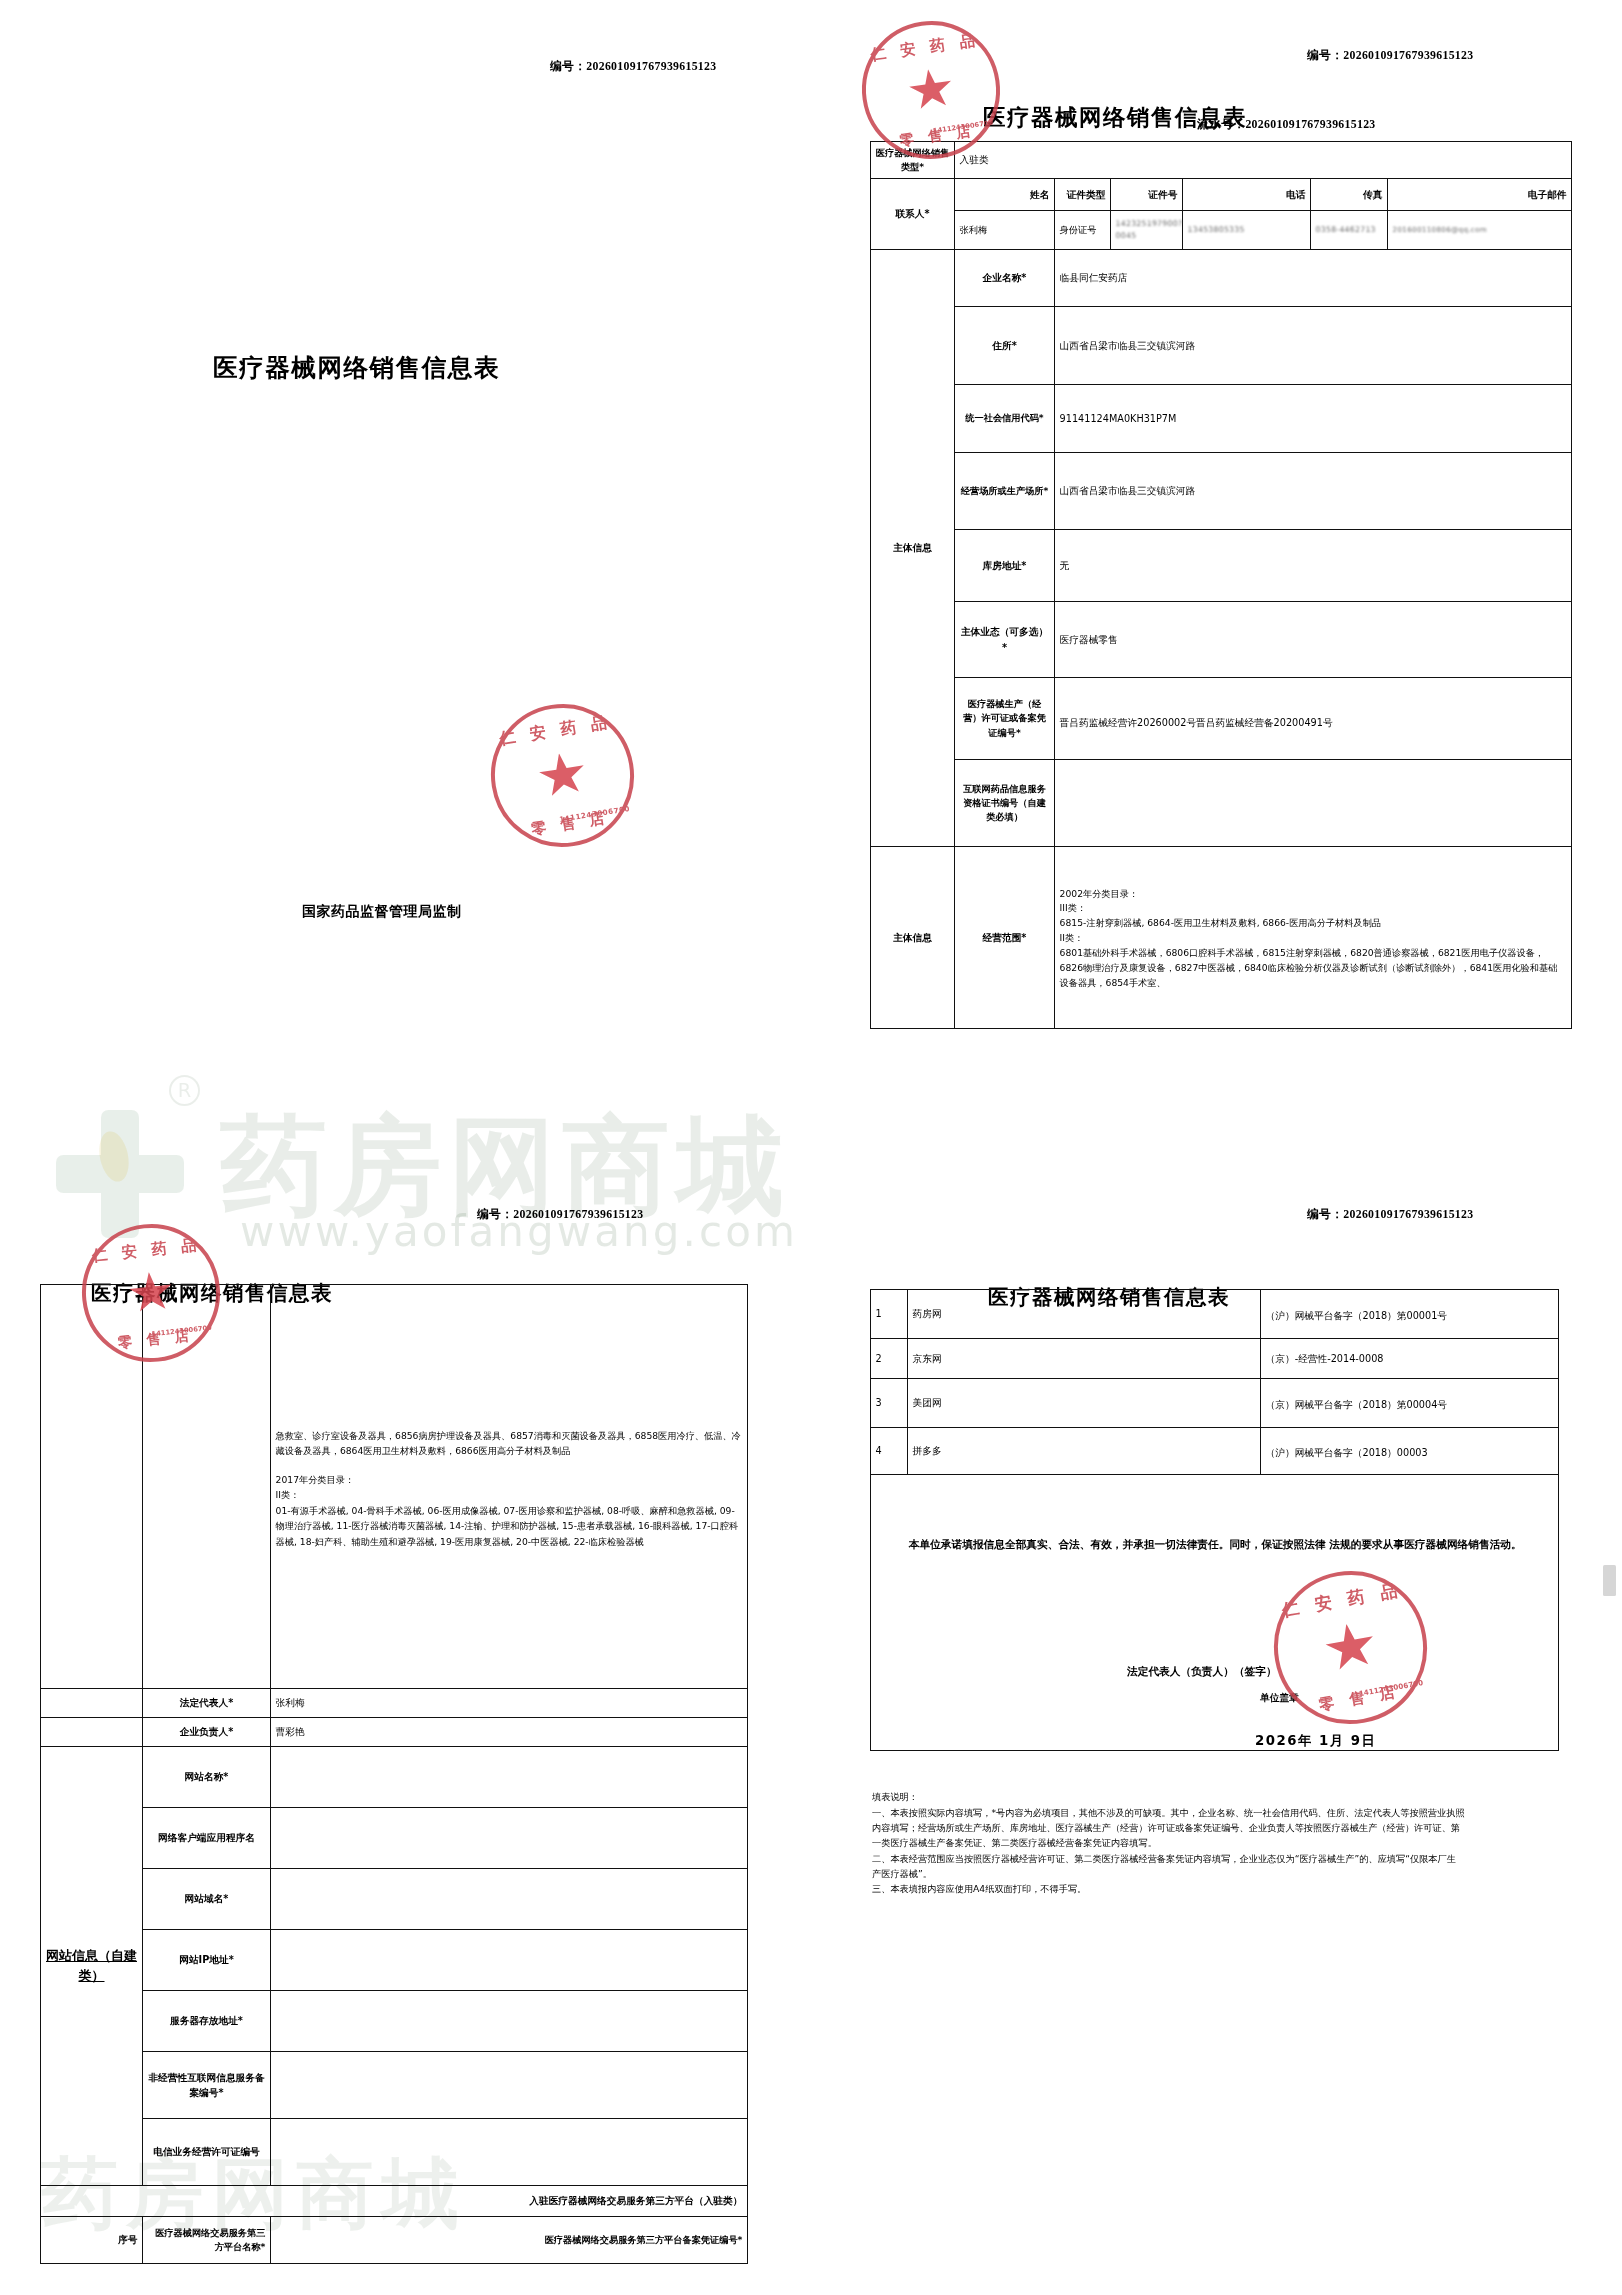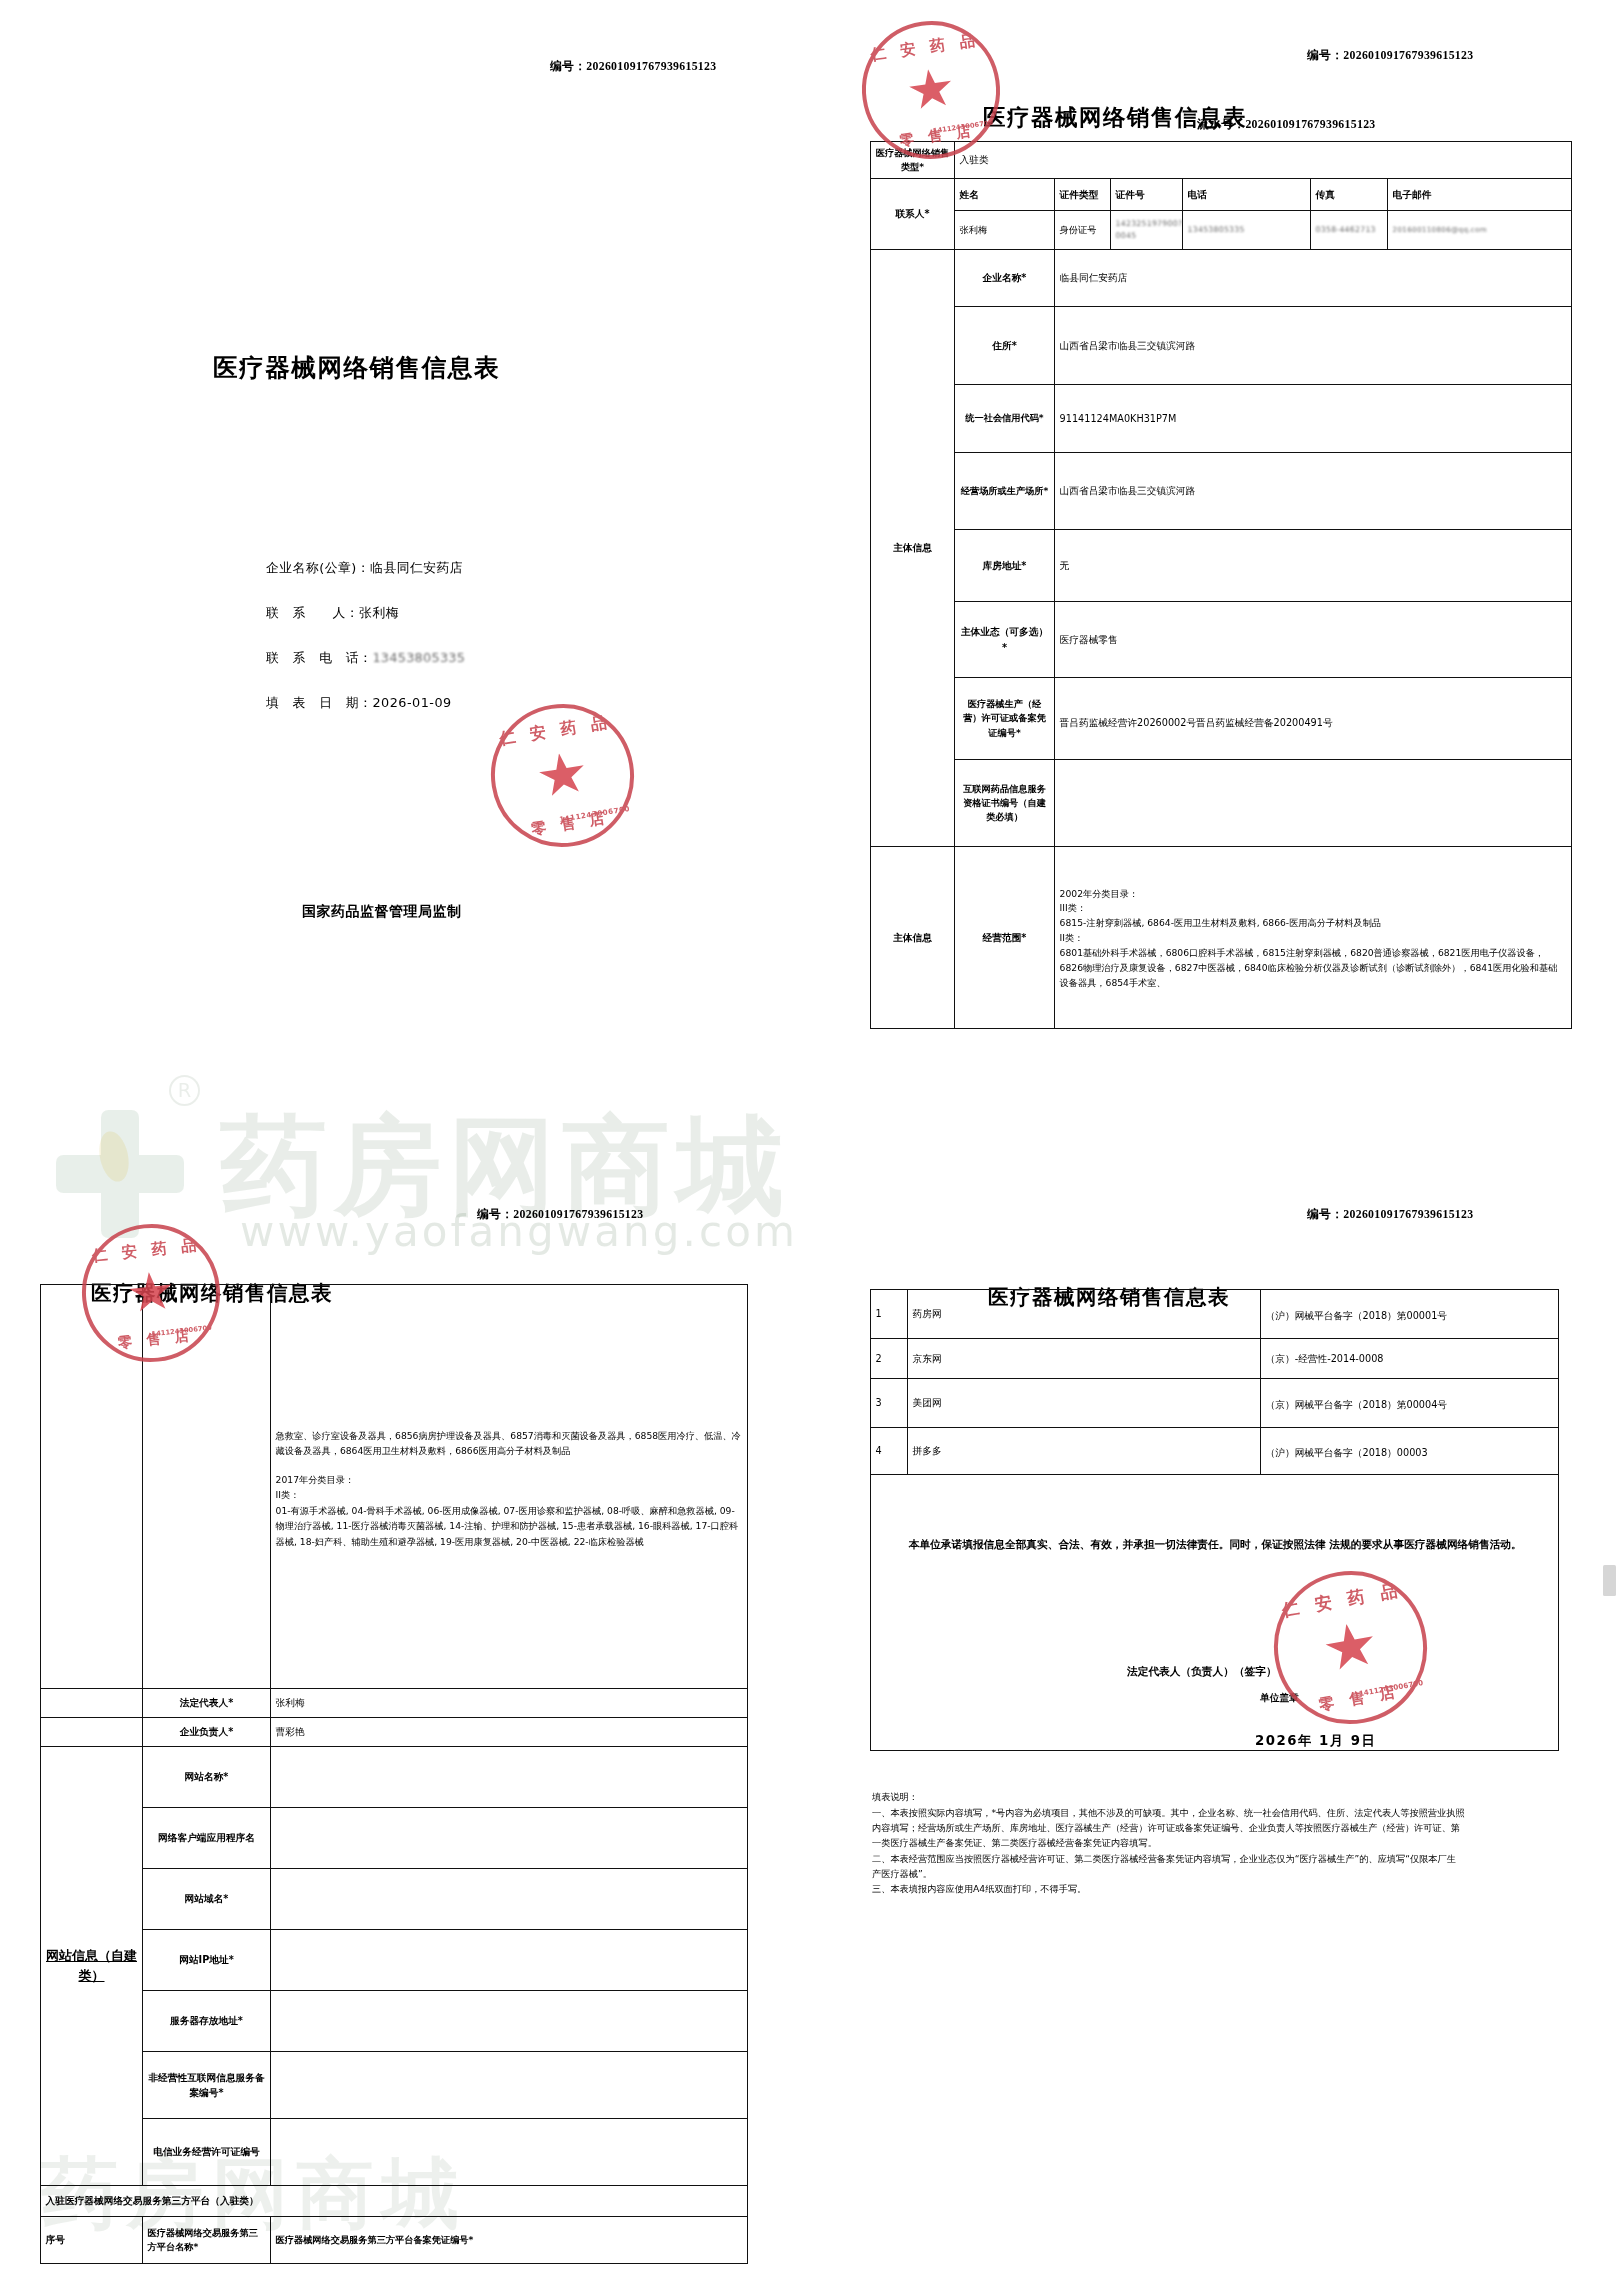--- a/index.html
+++ b/index.html
@@ -107,21 +107,21 @@
     border: 1px solid #111;
     padding: 3.6px 4.6px;
     vertical-align: middle;
     font-family: "DejaVu Sans", sans-serif;
     font-size: 9.7px;
     line-height: 1.55;
     color: #000;
   }
   td.lbl { text-align: center; font-weight: 700; }
   td.val { text-align: left; font-weight: 400; }
-  td.ctr { text-align: left; font-weight: 700; }
+  td.ctr { text-align: right; font-weight: 700; }
   td.val-top { vertical-align: top; }
 
   
   .redact {
     color: #6a6a6a;
     filter: blur(0.8px);
     letter-spacing: 0.3px;
   }
 
   
@@ -212,34 +212,20 @@
 <div class="edge-mark"></div>
 
 <div class="page" style="left:31px; top:31px; width:778px; height:972px;">
 
   <div class="code-line" style="position:absolute; left:519px; top:28px;">
     <span>编号：</span><span class="code-num">202601091767939615123</span>
   </div>
 
   <div class="doc-title" style="position:absolute; left:182px; top:289px; font-size:24.6px;">医疗器械网络销售信息表</div>
 
-  <div style="position:absolute; left:235px; top:529px;">
-    <div class="cover-line">
-      <span>企业名称(公章)：</span><span>临县同仁安药店</span>
-    </div>
-    <div class="cover-line">
-      <span>联　系　　人：</span><span>张利梅</span>
-    </div>
-    <div class="cover-line">
-      <span>联　系　电　话：</span><span class="redact">13453805335</span>
-    </div>
-    <div class="cover-line">
-      <span>填　表　日　期：</span><span>2026-01-09</span>
-    </div>
-  </div>
 
   <div class="seal" style="left:460px; top:673px; width:143px; height:143px; transform: rotate(-9deg);">
     <div class="seal-arc-top" style="font-size:16px; letter-spacing:4.6px;">仁 安 药 品</div>
     <div class="seal-arc-bot" style="font-size:15px; letter-spacing:4.6px;">零 售 店</div>
     <div class="seal-star star" style="width:47px; height:45px;"></div>
     <div class="seal-code" style="right:6.1px; bottom:20.5px; left:auto; transform:none; font-size:7.2px; letter-spacing:0.5px;">1411243006700</div>
   </div>
 
   <div style="position:absolute; left:271px; top:872px; font-family:'DejaVu Sans',sans-serif; font-size:14px; font-weight:700; letter-spacing:0.5px;">国家药品监督管理局监制</div>
 </div>

